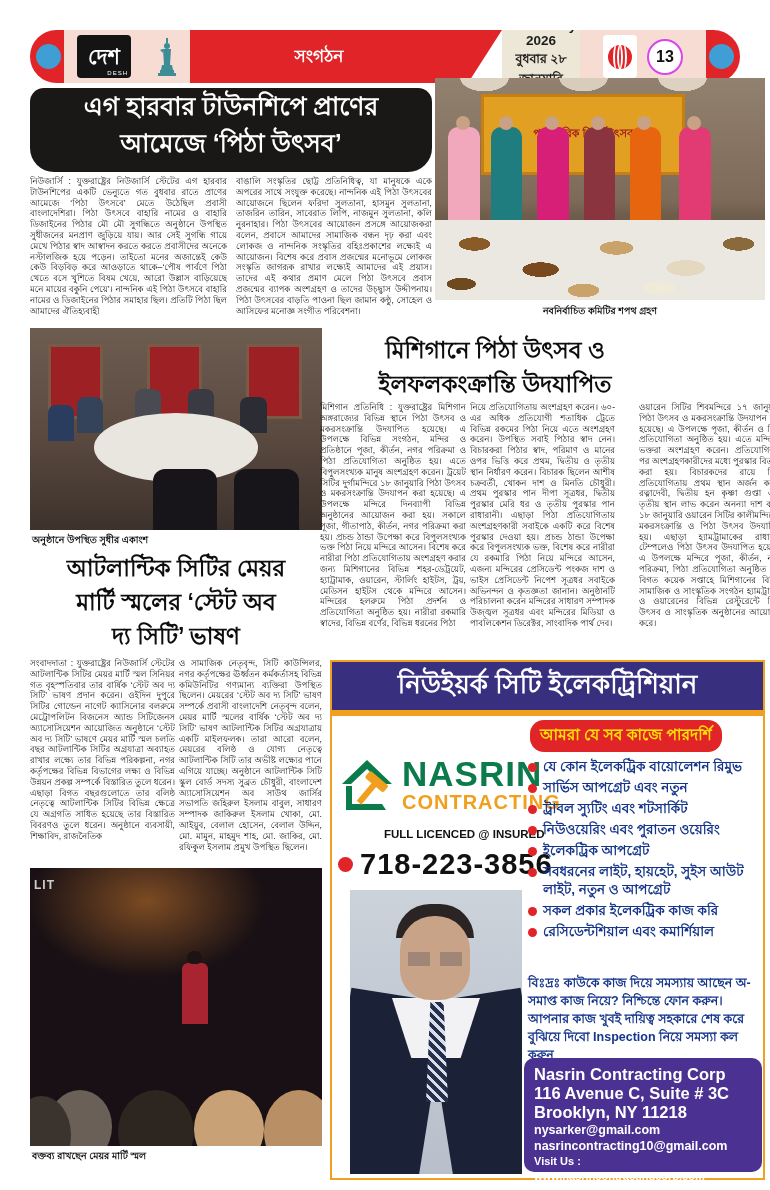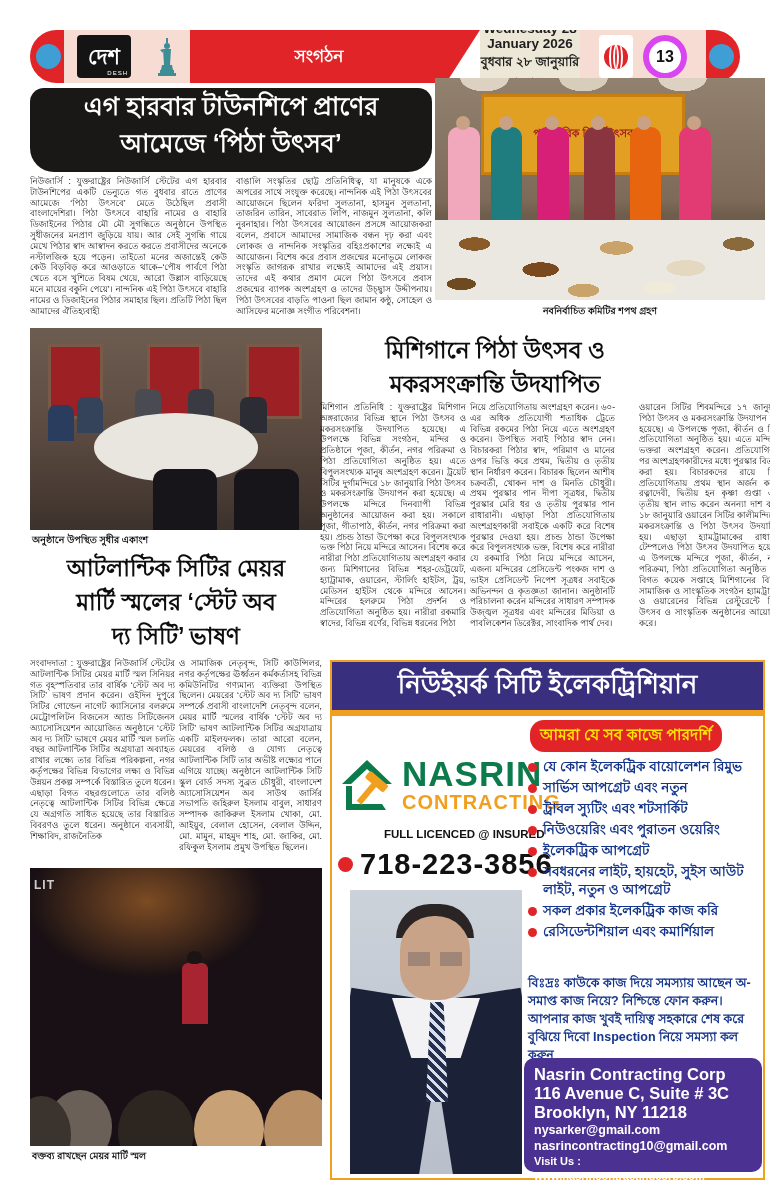--- a/index.html
+++ b/index.html
@@ -13,31 +13,31 @@
   .cap.l .half{left:6px;}
   .cap.r .half{right:6px;}
   .seg{flex:0 0 auto;display:flex;align-items:center;justify-content:center;}
   .seg-logo{width:80px;background:#f7dcd4;}
   .logobox{width:54px;height:43px;background:#141414;border-radius:4px;color:#fff;
            display:flex;align-items:center;justify-content:center;flex-direction:column;position:relative;}
   .logobox .bn{font-size:21px;font-weight:bold;line-height:20px;}
   .logobox .en{position:absolute;right:3px;bottom:2px;font-size:6px;letter-spacing:1px;}
   .seg-statue{width:46px;background:#f7dcd4;}
   .seg-section{width:258px;background:#e02428;clip-path:polygon(0 0,100% 0,calc(100% - 34px) 100%,0 100%);
-               color:#fff;font-size:17px;font-weight:bold;padding-right:32px;}
+               color:#fff;font-size:17px;font-weight:bold;padding-right:54px;}
   .seg-date{flex:1 1 auto;background:#ece7d6;flex-direction:column;color:#1d1d1d;text-align:center;}
   .seg-date .d1{font-size:13.5px;font-weight:bold;}
   .seg-date .d2{font-size:12.5px;font-weight:bold;margin-top:2px;}
   .seg-page{width:126px;background:#f7dcd4;gap:10px;}
   .ballbox{width:34px;height:43px;background:#fff;border-radius:4px;display:flex;align-items:center;justify-content:center;}
   .ball{width:24px;height:24px;border-radius:50%;background:#e02428;position:relative;overflow:hidden;}
   .ball:before,.ball:after{content:"";position:absolute;top:-3px;bottom:-3px;width:6px;background:transparent;
         border-left:2px solid #fff;border-right:2px solid #fff;border-radius:50%;}
   .ball:before{left:5px;} .ball:after{right:5px;}
-  .pagenum{width:32px;height:32px;background:#fff;border:6px solid #d946ef;border-radius:50%;
+  .pagenum{width:32px;height:32px;background:#fff;border:2px solid #d946ef;border-radius:50%;
            display:flex;align-items:center;justify-content:center;font-size:16px;font-weight:bold;color:#111;}
   
   .hl1{position:absolute;left:30px;top:88px;width:402px;height:84px;background:#191817;color:#fff;
        border-radius:14px 14px 24px 24px;display:flex;flex-direction:column;align-items:center;
        font-size:25px;font-weight:bold;line-height:37px;text-align:center;}
   .hl2{position:absolute;left:326px;top:333px;width:338px;height:72px;color:#0d0d0d;
        font-size:23px;font-weight:bold;line-height:34px;text-align:center;}
   .hl3{position:absolute;left:30px;top:551px;width:292px;height:102px;color:#0d0d0d;
        font-size:23px;font-weight:bold;line-height:34px;text-align:center;}
   
@@ -195,21 +195,21 @@
     <div class="guy" style="left:54%;top:30%;background:#3a3a42;"></div>
     <div class="guy" style="left:72%;top:34%;background:#2c2c34;"></div>
     <div class="tbl"></div>
     <div class="chair" style="left:42%;"></div>
     <div class="chair" style="left:70%;"></div>
   </div>
   <div class="cap-txt cap2">অনুষ্ঠানে উপস্থিত সুধীর একাংশ</div>
 
   <div class="hl2">
     <div>মিশিগানে পিঠা উৎসব ও</div>
-    <div>মকরসংক্রান্তি উদযাপিত</div>
+    <div>ইলফলকংক্রান্তি উদযাপিত</div>
   </div>
   <div class="col a2c1">মিশিগান প্রতিনিধি : যুক্তরাষ্ট্রের মিশিগান অঙ্গরাজ্যের বিভিন্ন স্থানে পিঠা উৎসব ও মকরসংক্রান্তি উদযাপিত হয়েছে। এ উপলক্ষে বিভিন্ন সংগঠন, মন্দির ও প্রতিষ্ঠানে পূজা, কীর্তন, নগর পরিক্রমা ও পিঠা প্রতিযোগিতা অনুষ্ঠিত হয়। এতে বিপুলসংখ্যক মানুষ অংশগ্রহণ করেন। ট্রয়েট সিটির দুর্গামন্দিরে ১৮ জানুয়ারি পিঠা উৎসব ও মকরসংক্রান্তি উদযাপন করা হয়েছে। এ উপলক্ষে মন্দিরে দিনব্যাপী বিভিন্ন অনুষ্ঠানের আয়োজন করা হয়। সকালে পূজা, গীতাপাঠ, কীর্তন, নগর পরিক্রমা করা হয়। প্রচন্ড ঠান্ডা উপেক্ষা করে বিপুলসংখ্যক ভক্ত পিঠা নিয়ে মন্দিরে আসেন। বিশেষ করে নারীরা পিঠা প্রতিযোগিতায় অংশগ্রহণ করার জন্য মিশিগানের বিভিন্ন শহর-ডেট্রয়েট, হ্যাট্রামাক, ওয়ারেন, স্টার্লিং হাইটস, ট্রয়, মেডিসন হাইটস থেকে মন্দিরে আসেন। মন্দিরের হলরুমে পিঠা প্রদর্শন ও প্রতিযোগিতা অনুষ্ঠিত হয়। নারীরা রকমারি স্বাদের, বিভিন্ন বর্ণের, বিভিন্ন ধরনের পিঠা</div>
   <div class="col a2c2">নিয়ে প্রতিযোগিতায় অংশগ্রহণ করেন। ৬০-এর অধিক প্রতিযোগী শতাধিক ট্রেতে বিভিন্ন রকমের পিঠা নিয়ে এতে অংশগ্রহণ করেন। উপস্থিত সবাই পিঠার স্বাদ নেন। বিচারকরা পিঠার স্বাদ, পরিমাণ ও মানের ওপর ভিত্তি করে প্রথম, দ্বিতীয় ও তৃতীয় স্থান নির্ধারণ করেন। বিচারক ছিলেন আশীষ চক্রবর্তী, খোকন দাশ ও মিনতি চৌধুরী। প্রথম পুরস্কার পান দীপা সূত্রধর, দ্বিতীয় পুরস্কার মেরি ধর ও তৃতীয় পুরস্কার পান রাধারানী। এছাড়া পিঠা প্রতিযোগিতায় অংশগ্রহণকারী সবাইকে একটি করে বিশেষ পুরস্কার দেওয়া হয়। প্রচন্ড ঠান্ডা উপেক্ষা করে বিপুলসংখ্যক ভক্ত, বিশেষ করে নারীরা যে রকমারি পিঠা নিয়ে মন্দিরে আসেন, এজন্য মন্দিরের প্রেসিডেন্ট পংকজ দাশ ও ভাইস প্রেসিডেন্ট নিপেশ সূত্রধর সবাইকে অভিনন্দন ও কৃতজ্ঞতা জানান। অনুষ্ঠানটি পরিচালনা করেন মন্দিরের সাধারণ সম্পাদক উজ্জ্বল সূত্রধর এবং মন্দিরের মিডিয়া ও পাবলিকেশন ডিরেক্টর, সাংবাদিক পার্থ দেব।</div>
   <div class="col a2c3">ওয়ারেন সিটির শিবমন্দিরে ১৭ জানুয়ারি পিঠা উৎসব ও মকরসংক্রান্তি উদযাপন করা হয়েছে। এ উপলক্ষে পূজা, কীর্তন ও পিঠা প্রতিযোগিতা অনুষ্ঠিত হয়। এতে মন্দিরের ভক্তরা অংশগ্রহণ করেন। প্রতিযোগিতার পর অংশগ্রহণকারীদের মধ্যে পুরস্কার বিতরণ করা হয়। বিচারকদের রায়ে পিঠা প্রতিযোগিতায় প্রথম স্থান অর্জন করেন রত্নাদেবী, দ্বিতীয় হন কৃষ্ণা গুপ্তা এবং তৃতীয় স্থান লাভ করেন অনন্যা দাশ বহ্নি। ১৮ জানুয়ারি ওয়ারেন সিটির কালীমন্দিরেও মকরসংক্রান্তি ও পিঠা উৎসব উদযাপিত হয়। এছাড়া হ্যামট্রামাকের রাধাকৃষ্ণ টেম্পলেও পিঠা উৎসব উদযাপিত হয়েছে। এ উপলক্ষে মন্দিরে পূজা, কীর্তন, নগর পরিক্রমা, পিঠা প্রতিযোগিতা অনুষ্ঠিত হয়। বিগত কয়েক সপ্তাহে মিশিগানের বিভিন্ন সামাজিক ও সাংস্কৃতিক সংগঠন হ্যামট্রামাক ও ওয়ারেনের বিভিন্ন রেস্টুরেন্টে পিঠা উৎসব ও সাংস্কৃতিক অনুষ্ঠানের আয়োজন করে।</div>
 
   <div class="hl3">
     <div>আটলান্টিক সিটির মেয়র</div>
     <div>মার্টি স্মলের ‘স্টেট অব</div>
     <div>দ্য সিটি’ ভাষণ</div>
   </div>

